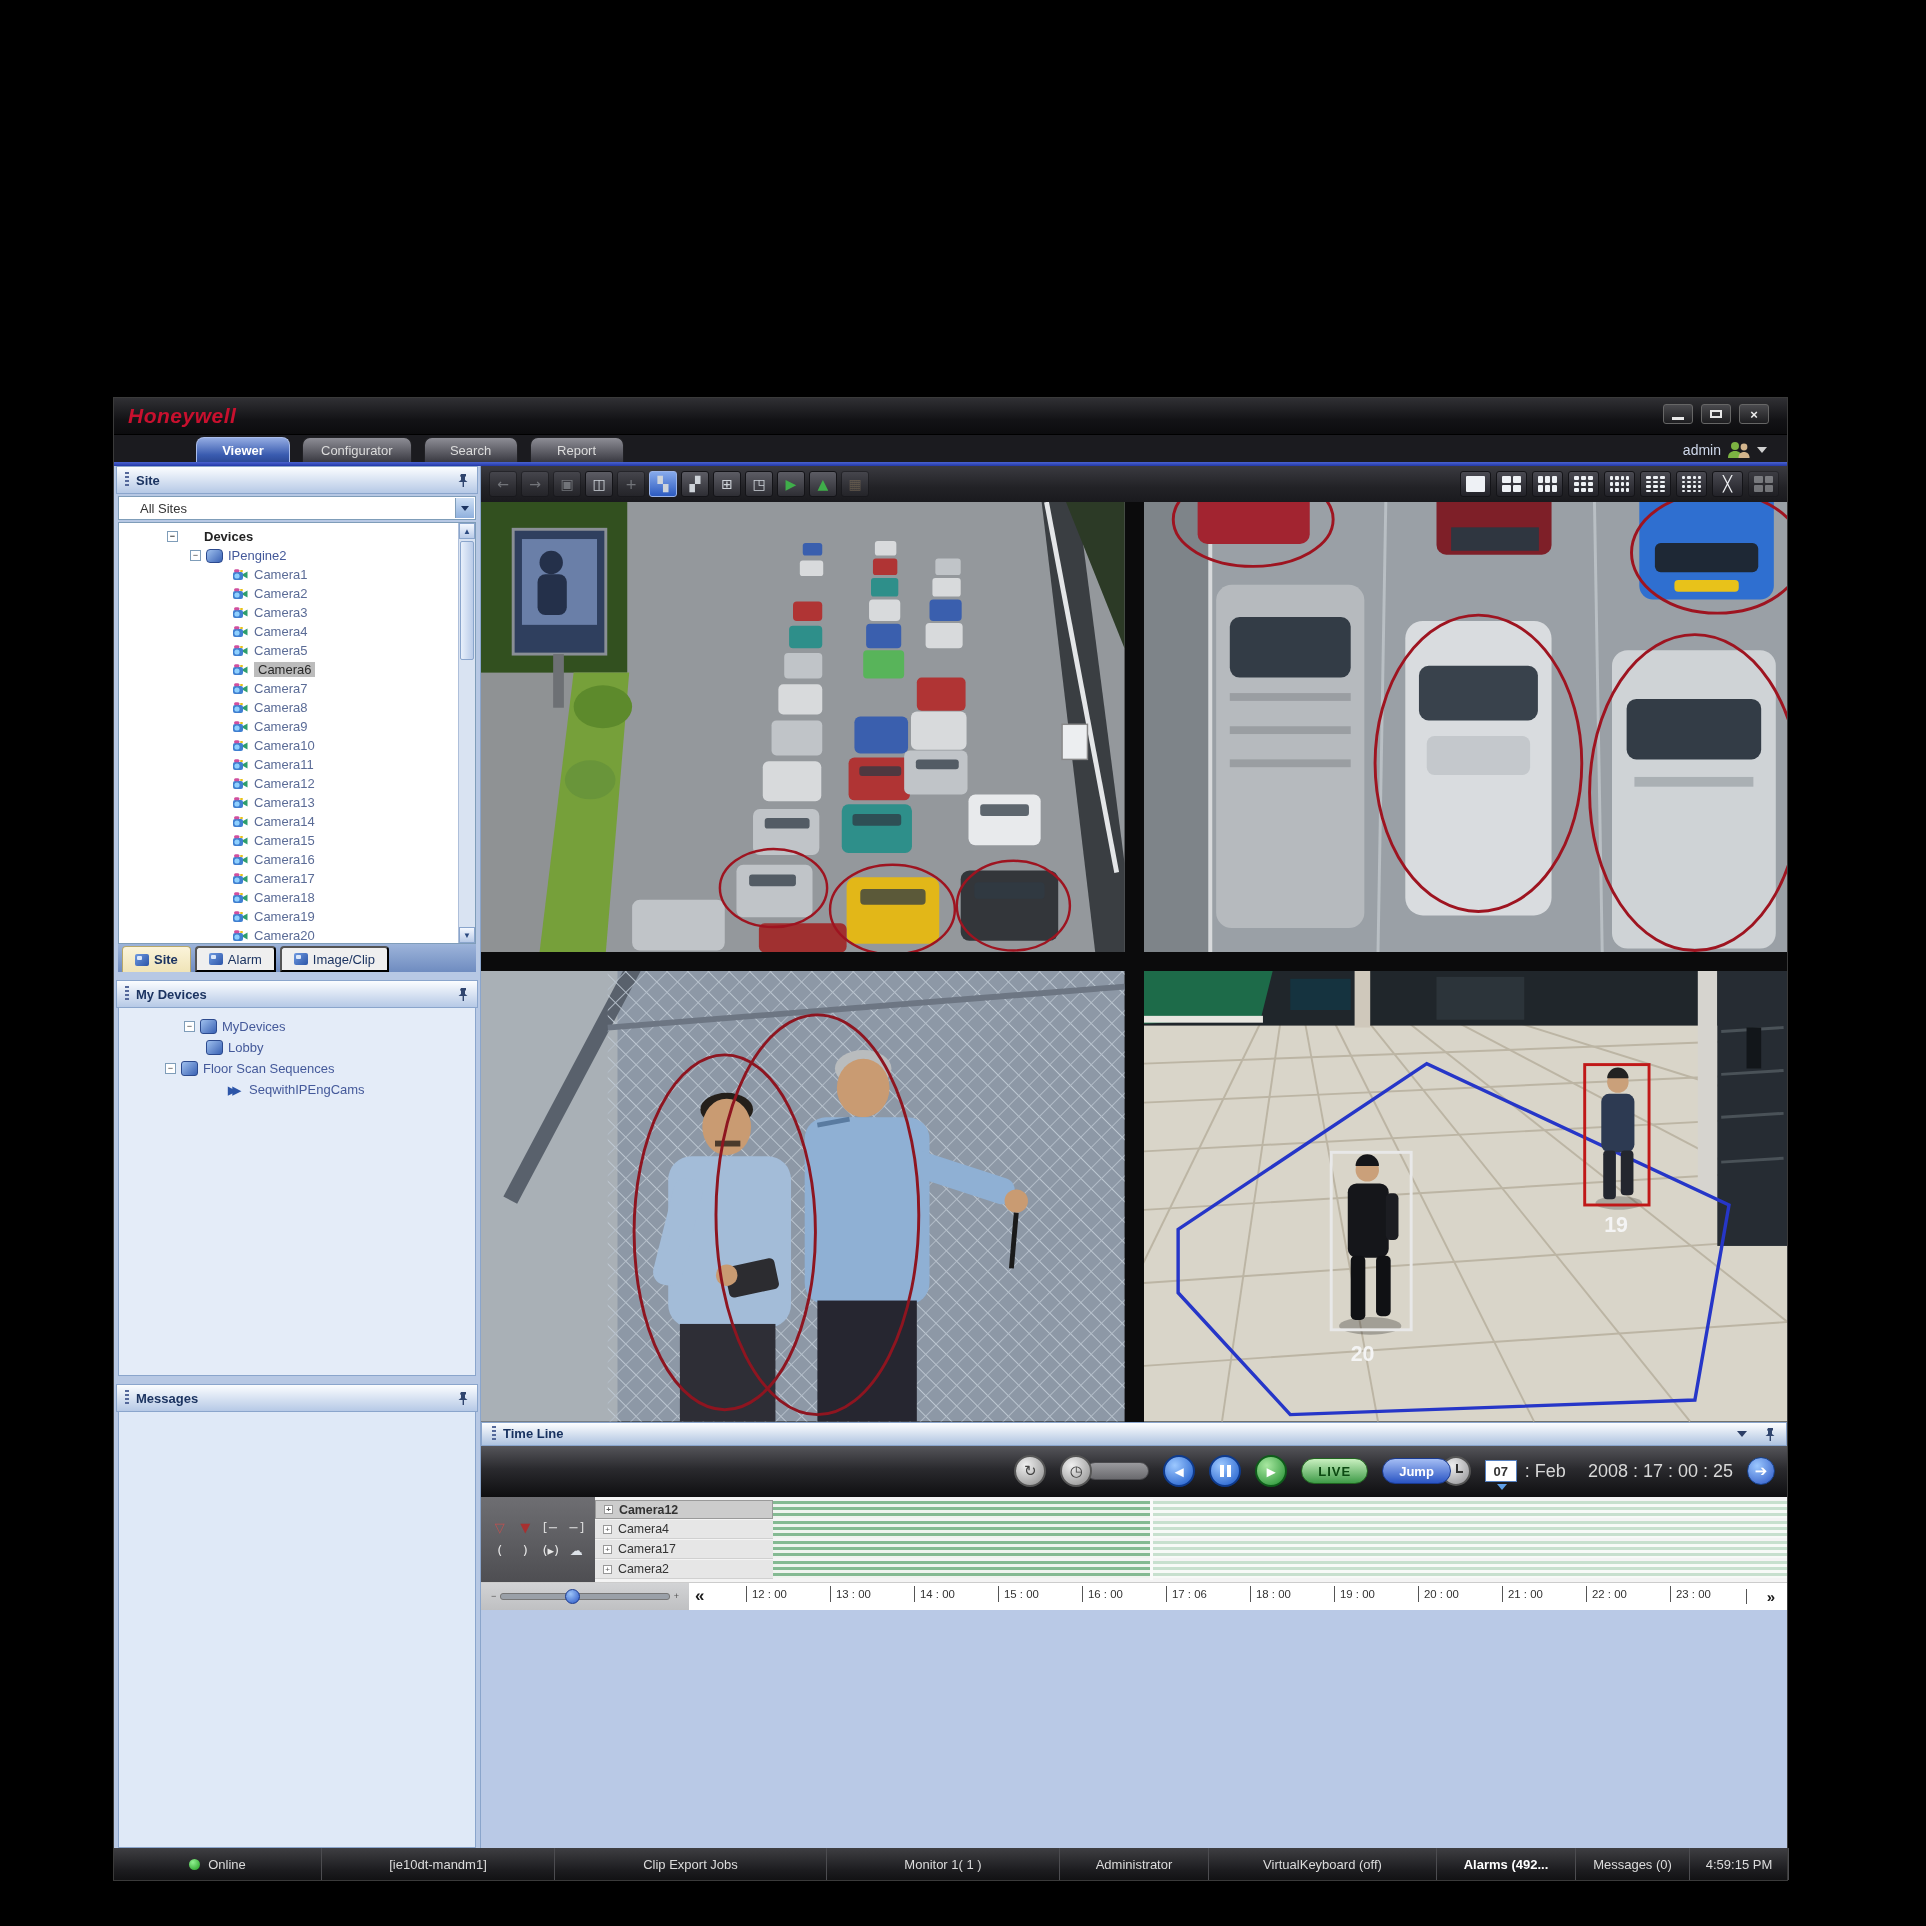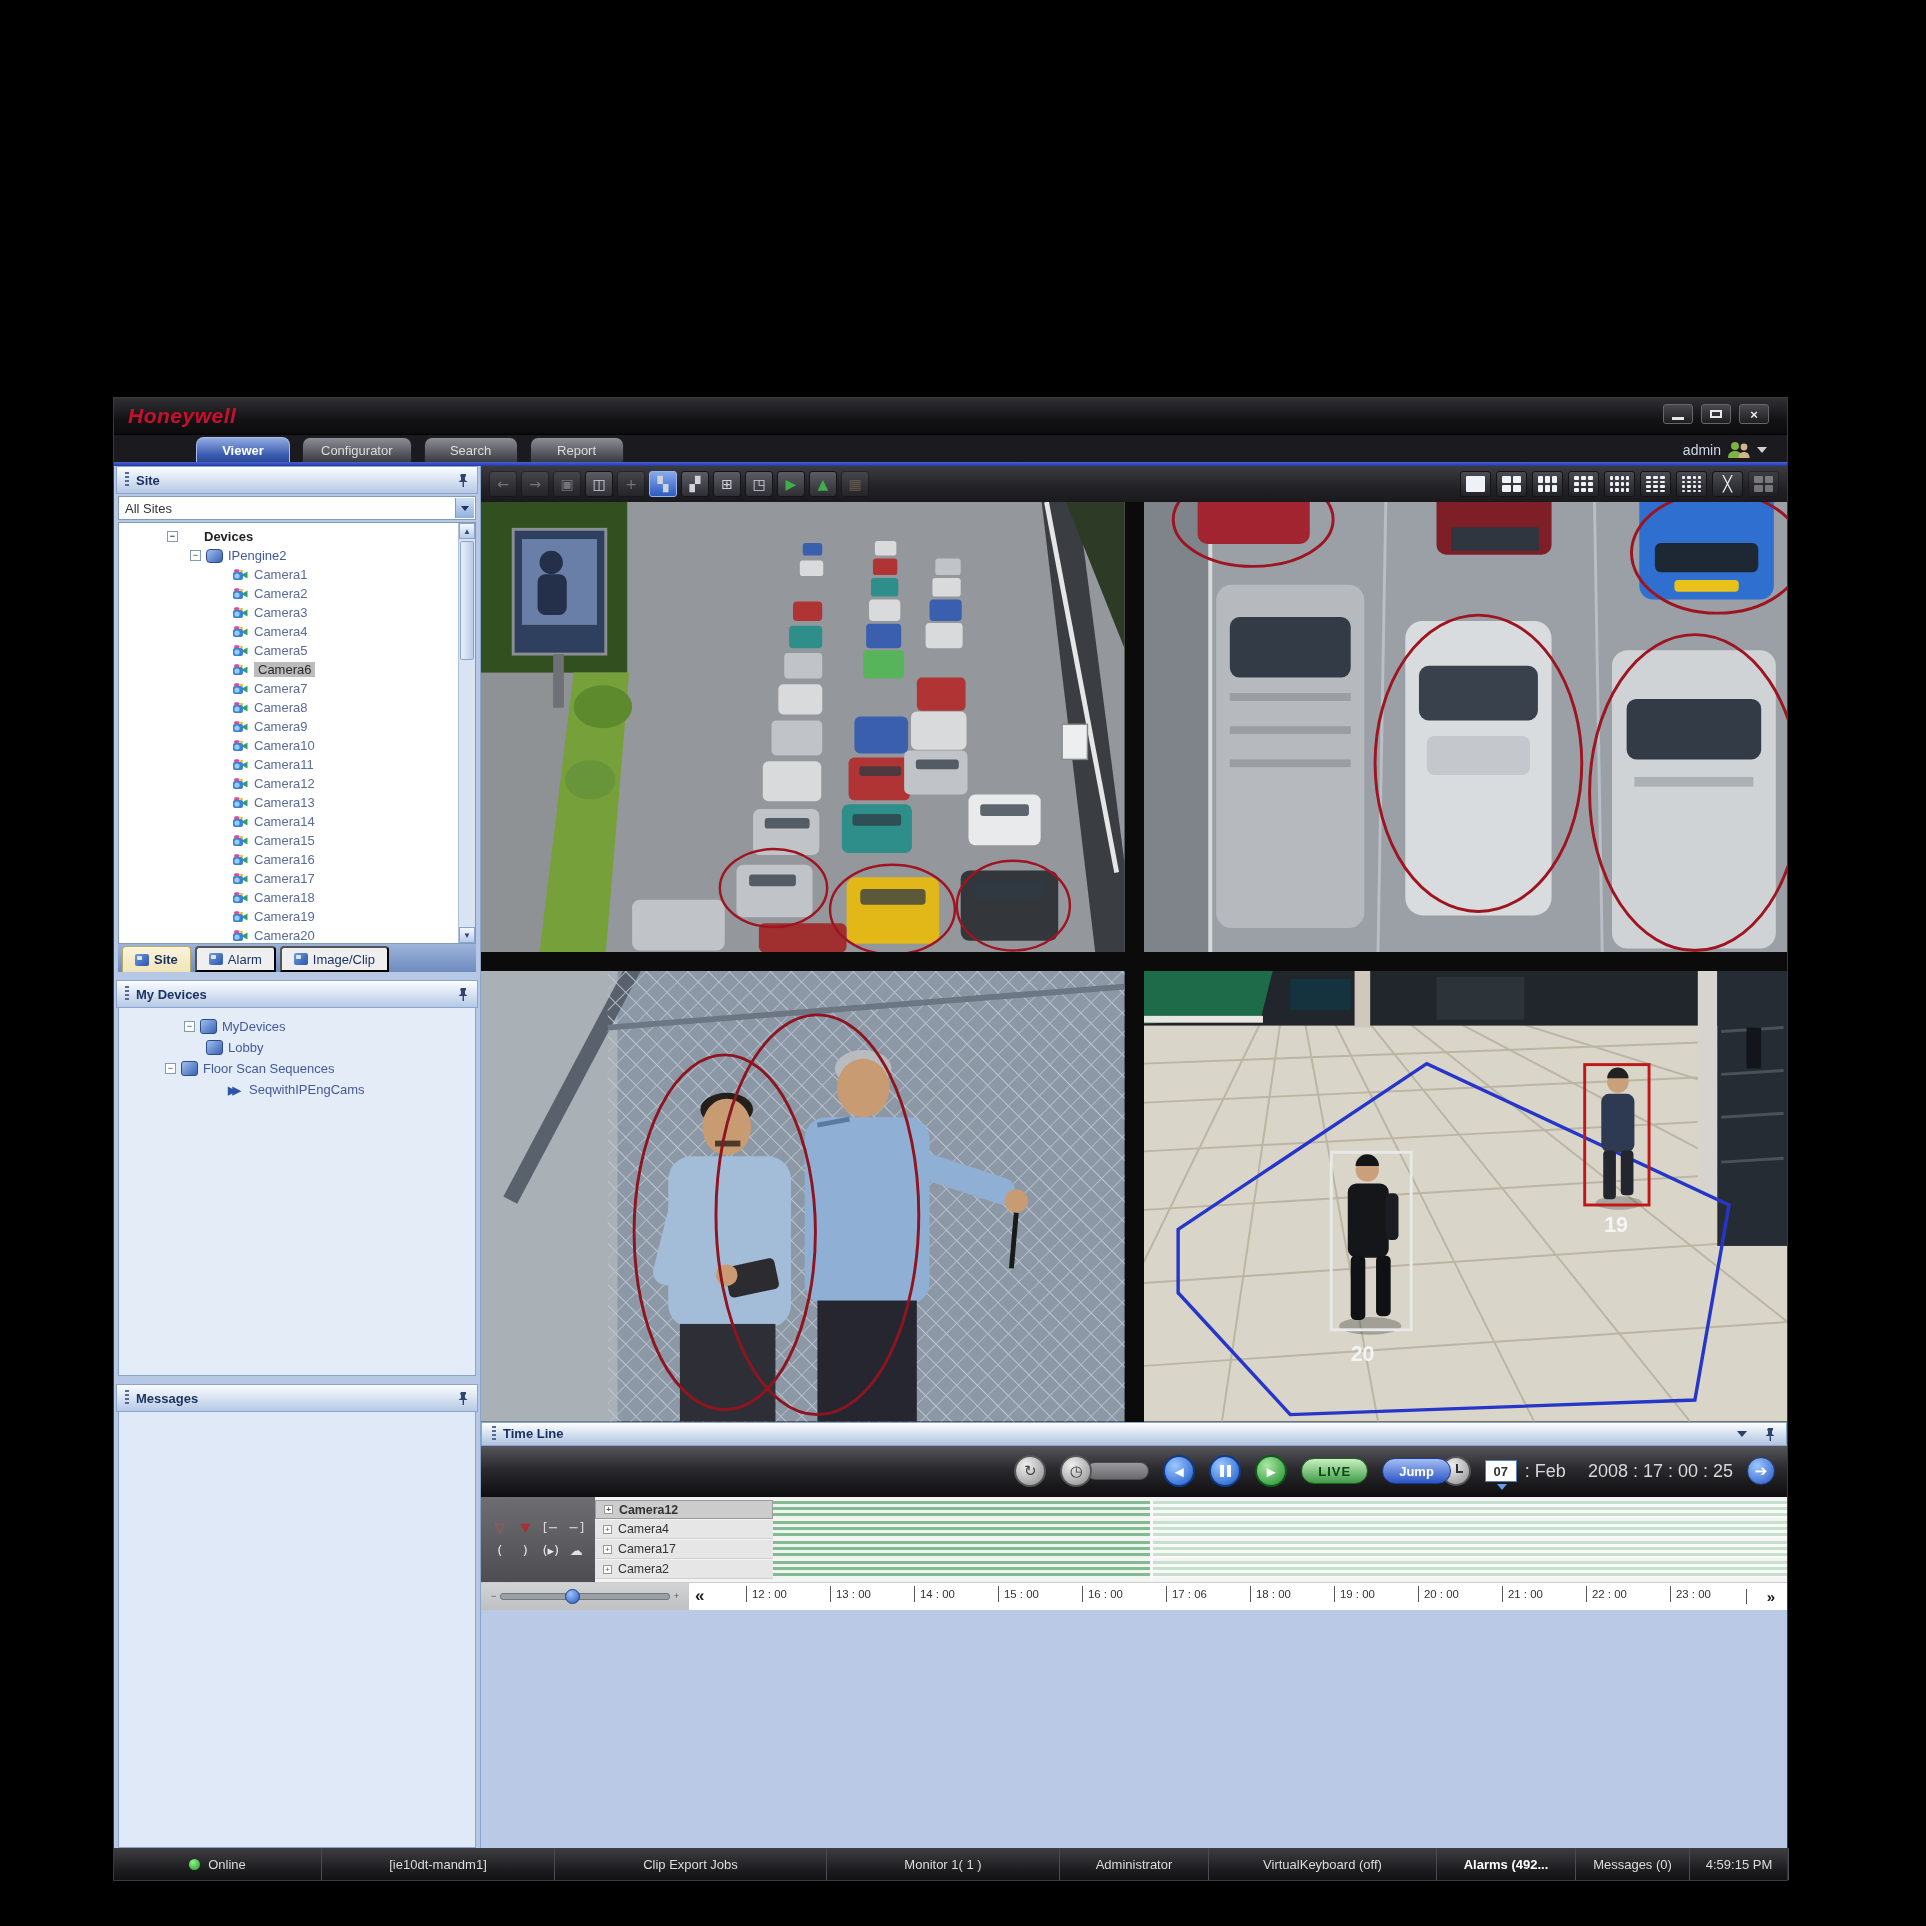--- a/index.html
+++ b/index.html
@@ -28,21 +28,21 @@
   .blueline{height:4px;flex:0 0 4px;background:linear-gradient(#4a63d0,#2338a8);}
   
   .main{flex:1 1 auto;display:flex;min-height:0;}
   .sidebar{width:366px;flex:0 0 366px;background:#b7c8e4;display:flex;flex-direction:column;padding:0 2px;}
   .panel-header{height:28px;flex:0 0 28px;background:linear-gradient(#fbfdff,#b6c9e6);border:1px solid #8aa5cc;
     display:flex;align-items:center;gap:7px;padding:0 8px;font-size:13px;font-weight:bold;color:#1c3461;}
   .grip{width:4px;height:16px;background:repeating-linear-gradient(#54689a 0 2px,transparent 2px 4px);}
   .spacer{flex:1;}
   .pin svg{display:block;}
   .dropdown{height:24px;margin:2px 2px;background:#fff;border:1px solid #7f9db9;display:flex;align-items:center;
-    font-size:13px;color:#333;padding-left:6px;position:relative;}
+    font-size:13px;color:#333;padding-left:21px;position:relative;}
   .dd-btn{position:absolute;right:1px;top:1px;bottom:1px;width:19px;background:linear-gradient(#cfe0f5,#8fb0dd);
     border-left:1px solid #7f9db9;display:flex;align-items:center;justify-content:center;}
   .dd-btn i{width:0;height:0;border-left:4px solid transparent;border-right:4px solid transparent;border-top:5px solid #1c3461;}
   .tree{background:#fff;border:1px solid #7f9db9;margin:0 2px;flex:0 0 422px;overflow:hidden;position:relative;padding-top:4px;font-size:13px;color:#5a6b96;}
   .trow{height:19px;display:flex;align-items:center;gap:5px;white-space:nowrap;}
   .trow.root{padding-left:48px;font-weight:bold;color:#222;gap:26px;}
   .trow.device{padding-left:71px;color:#44599a;}
   .trow.cam{padding-left:113px;}
   .exp{width:11px;height:11px;flex:0 0 11px;border:1px solid #7f9db9;background:#fff;display:flex;align-items:center;justify-content:center;
     font-size:9px;color:#333;line-height:1;}

